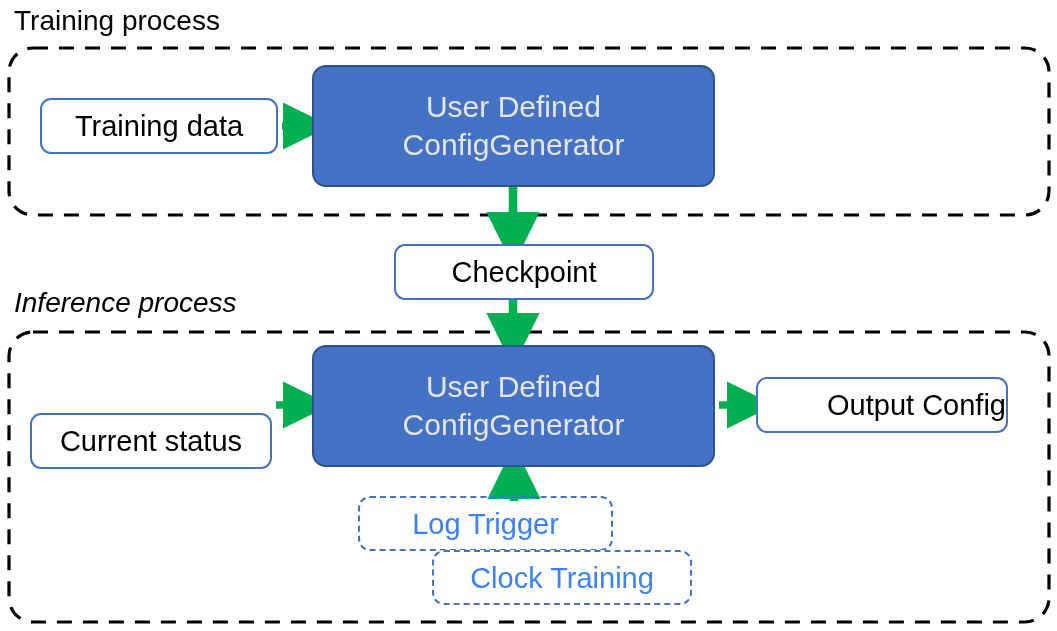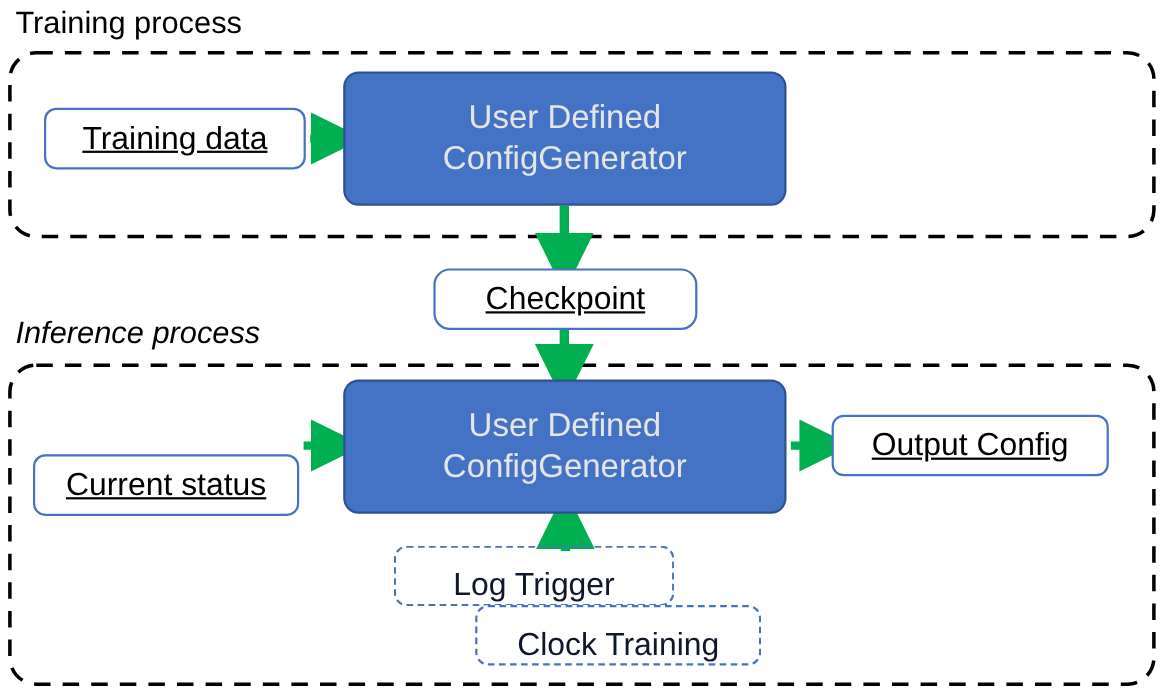--- a/index.html
+++ b/index.html
@@ -52,49 +52,47 @@
     white-space: pre-line;
   }
 
   .node-plain {
     background: #ffffff;
     border: 2px solid #4472C4;
     border-radius: 11px;
     color: #000000;
     font-size: 29px;
     line-height: 34px;
-    text-decoration: underline;
   }
 
   .node-filled {
     background: #4472C4;
     border: 2px solid #2F528F;
     border-radius: 14px;
     color: #e5e5e5;
     font-size: 30px;
     line-height: 38px;
   }
 
   .node-dashed {
     background: transparent;
     border: 2px dashed #4472C4;
     border-radius: 12px;
-    color: #0f172a;
+    color: #3b82f6;
     font-size: 29px;
     line-height: 34px;
-    align-items: flex-end;
   }
 
   
   #node-training-data   { left: 40px;  top: 98px;  width: 238px; height: 56px; }
   #node-train-generator { left: 312px; top: 65px;  width: 403px; height: 122px; }
-  #node-checkpoint      { left: 394px; top: 244px; width: 240px; height: 56px; border-radius: 15px; }
+  #node-checkpoint      { left: 394px; top: 244px; width: 260px; height: 56px; }
   #node-current-status  { left: 30px;  top: 377px; width: 242px; height: 56px; margin-top: 36px; }
   #node-inf-generator   { left: 312px; top: 345px; width: 403px; height: 122px; }
-  #node-output-config   { left: 756px; top: 377px; width: 252px; height: 56px; }
+  #node-output-config   { left: 756px; top: 377px; width: 252px; height: 56px; justify-content: flex-end; }
   #node-log-trigger     { left: 358px; top: 496px; width: 255px; height: 55px; z-index: 3; }
   #node-clock-trigger   { left: 432px; top: 550px; width: 260px; height: 55px; z-index: 4;
                           background: #ffffff; }
 </style>
 </head>
 <body>
 
 <div id="canvas">
 
   <svg id="svg-layer" viewBox="0 0 1057 631" xmlns="http://www.w3.org/2000/svg">

